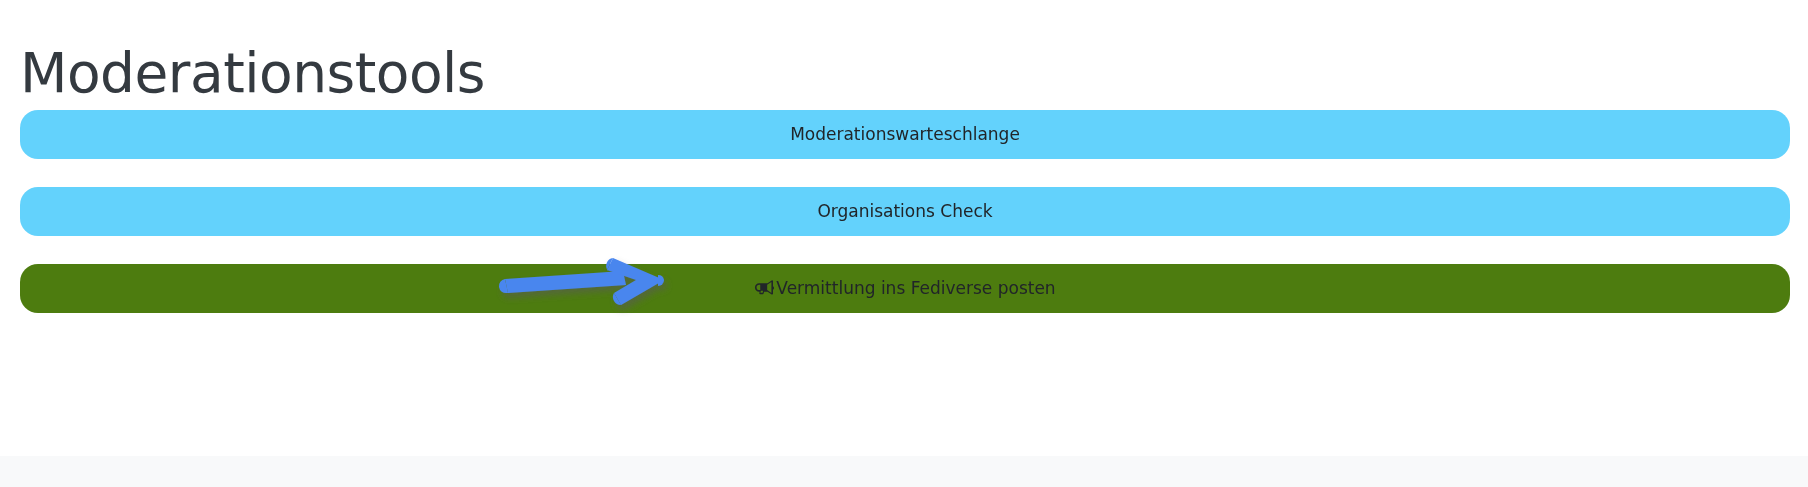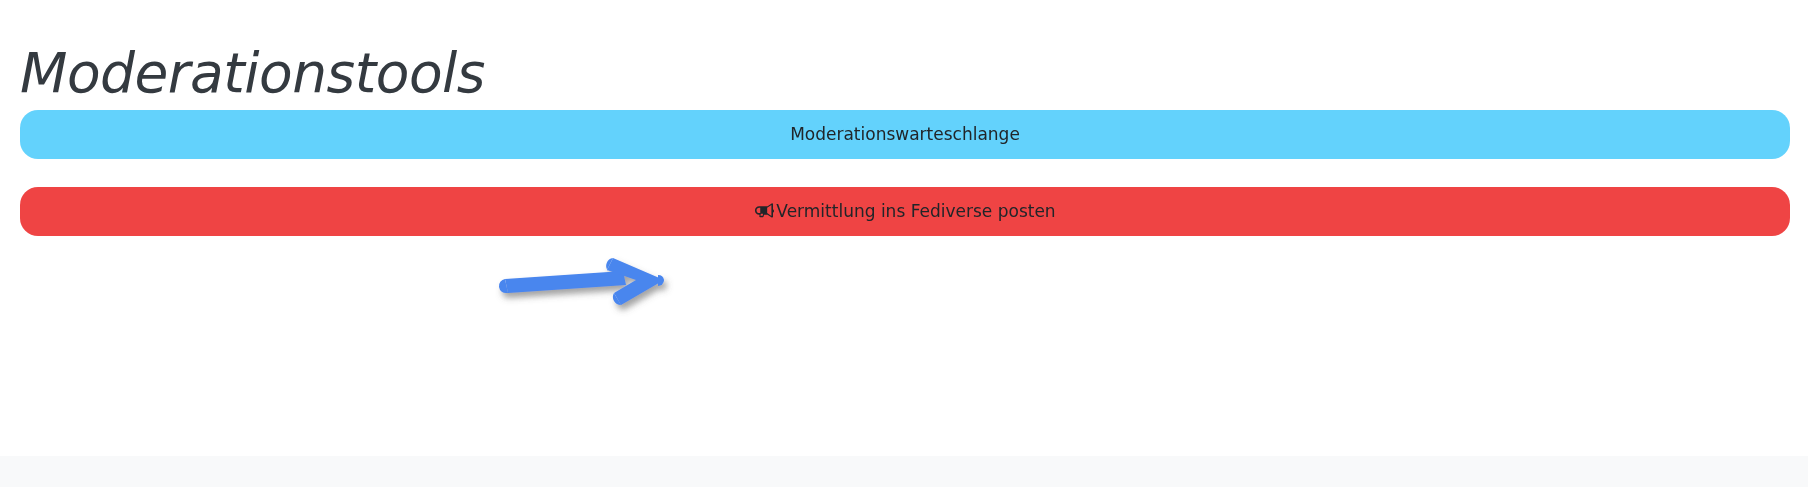--- a/index.html
+++ b/index.html
@@ -26,21 +26,20 @@
   .page-title {
     position: absolute;
     left: 20px;
     top: 2px;
     font-size: 55px;
     line-height: 1.25;
     font-weight: 400;
     color: #343a40;
     letter-spacing: -0.5px;
     white-space: nowrap;
-    font-style: italic;
   }
 
   
   .button-stack {
     position: absolute;
     left: 20px;
     top: 110px;
     width: 1770px;
   }
 
@@ -58,21 +57,21 @@
     font-size: 17px;
     line-height: 1;
     color: #212529;
     cursor: pointer;
     padding: 0 8px;
     text-align: center;
     position: relative;
   }
 
   .tool-button.blue  { background-color: #63d2fc; }
-  .tool-button.amber { background-color: #ef4444; }
+  .tool-button.amber { background-color: #4d7c0f; }
   .tool-button:last-child { margin-bottom: 0; }
 
   .btn-label {
     display: inline-block;
     white-space: nowrap;
   }
 
   .btn-icon {
     display: inline-flex;
     align-items: center;
@@ -112,20 +111,23 @@
 
   <h1 class="page-title">Moderationstools</h1>
 
   <div class="button-stack">
 
     <button class="tool-button blue">
       <span class="btn-label">Moderationswarteschlange</span>
     </button>
 
 
+    <button class="tool-button blue">
+      <span class="btn-label">Organisations Check</span>
+    </button>
 
     <button class="tool-button amber">
       <span class="btn-icon">
         <svg width="21" height="17" viewBox="0 0 576 512" aria-hidden="true">
           <path fill="#212529" d="M576 240c0-23.63-12.95-44.04-32-55.12V32.01C544 17.95 532.3 8 519.1 8c-5.093 0-10.27 1.46-14.87 4.57L380.8 96H128C57.2 96 0 153.2 0 224c0 70.8 57.2 128 128 128h12.5l-8.4 50.5C129.4 418.8 142.1 432 158.6 432h74.8c12.9 0 24.06-9.1 26.56-21.75L275.5 352h105.3l124.3 83.43c4.6 3.1 9.78 4.57 14.87 4.57C532.3 440 544 430.1 544 416V295.1C563.1 284 576 263.6 576 240zM128 304c-44.11 0-80-35.89-80-80s35.89-80 80-80h32v160H128zm104.6 80h-66.41l10.67-64h68.42L232.6 384zM496 388.7L390.2 317.6 368 302.7V145.3l22.2-14.9L496 59.3V388.7z"></path>
         </svg>
       </span>
       <span class="btn-label">Vermittlung ins Fediverse posten</span>
     </button>
 

